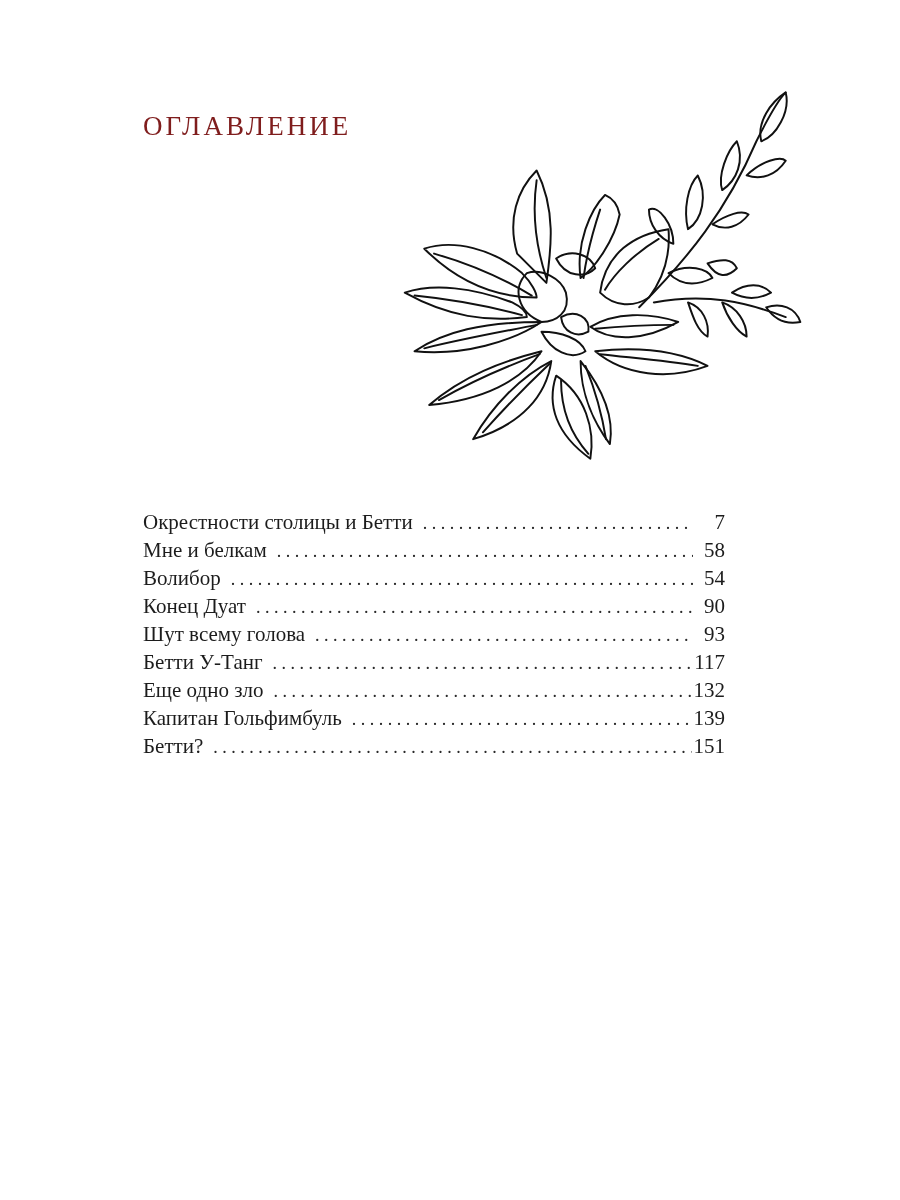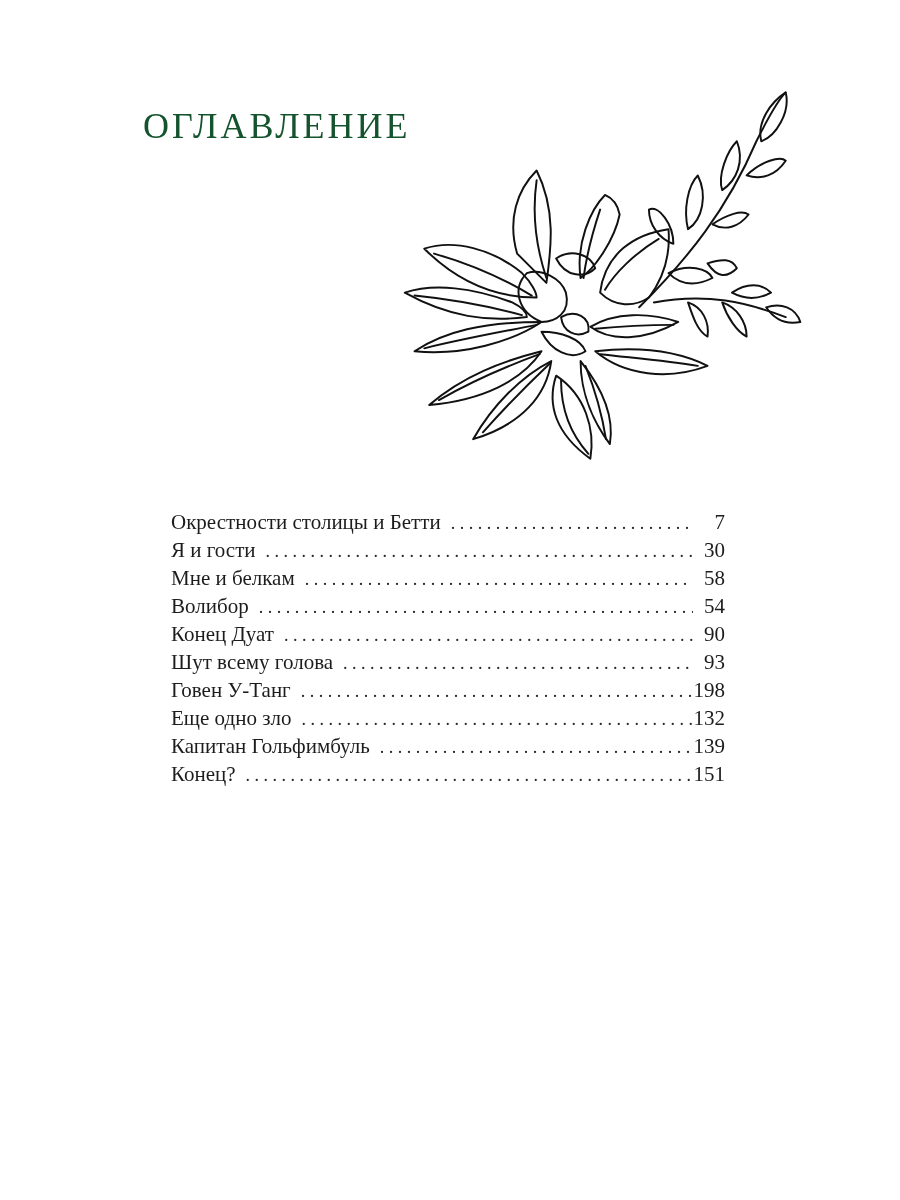--- a/index.html
+++ b/index.html
@@ -12,24 +12,24 @@
       height: 1200px;
       position: relative;
       overflow: hidden;
       color: #1a1a1a;
       font-family: "Liberation Serif", "DejaVu Serif", serif;
     }
     .page-title {
       position: absolute;
       left: 143px;
       top: 104px;
-      font-size: 36px;
+      font-size: 27px;
       letter-spacing: 3px;
       font-weight: normal;
-      color: #14532d;
+      color: #7f1d1d;
       margin: 0;
       line-height: 44px;
     }
     .flower {
       position: absolute;
       left: 395px;
       top: 82px;
       width: 420px;
       height: 392px;
     }
@@ -51,21 +51,20 @@
       align-items: baseline;
       height: 28px;
       font-size: 21px;
       line-height: 28px;
       color: #1c1c1c;
     }
     .toc-title {
       white-space: nowrap;
       flex: 0 0 auto;
       padding-right: 10px;
-      margin-left: 28px;
     }
     .toc-leader {
       flex: 1 1 auto;
       overflow: hidden;
       white-space: nowrap;
       letter-spacing: 5.2px;
       font-size: 18px;
       color: #2a2a2a;
     }
     .toc-leader::before {
@@ -136,57 +135,52 @@
   </svg>
 </div>
 
 <ul class="toc">
   <li class="toc-row">
     <span class="toc-title">Окрестности столицы и Бетти</span>
     <span class="toc-leader"></span>
     <span class="toc-page">7</span>
   </li>
   <li class="toc-row">
-    <span class="toc-title">Я и гости</span>
-    <span class="toc-leader"></span>
-    <span class="toc-page">30</span>
-  </li>
-  <li class="toc-row">
     <span class="toc-title">Мне и белкам</span>
     <span class="toc-leader"></span>
     <span class="toc-page">58</span>
   </li>
   <li class="toc-row">
     <span class="toc-title">Волибор</span>
     <span class="toc-leader"></span>
     <span class="toc-page">54</span>
   </li>
   <li class="toc-row">
     <span class="toc-title">Конец Дуат</span>
     <span class="toc-leader"></span>
     <span class="toc-page">90</span>
   </li>
   <li class="toc-row">
     <span class="toc-title">Шут всему голова</span>
     <span class="toc-leader"></span>
     <span class="toc-page">93</span>
   </li>
   <li class="toc-row">
-    <span class="toc-title">Говен У-Танг</span>
+    <span class="toc-title">Бетти У-Танг</span>
     <span class="toc-leader"></span>
-    <span class="toc-page">198</span>
+    <span class="toc-page">117</span>
   </li>
   <li class="toc-row">
     <span class="toc-title">Еще одно зло</span>
     <span class="toc-leader"></span>
     <span class="toc-page">132</span>
   </li>
   <li class="toc-row">
     <span class="toc-title">Капитан Гольфимбуль</span>
     <span class="toc-leader"></span>
     <span class="toc-page">139</span>
   </li>
   <li class="toc-row">
-    <span class="toc-title">Конец?</span>
+    <span class="toc-title">Бетти?</span>
     <span class="toc-leader"></span>
     <span class="toc-page">151</span>
   </li>
 </ul>
 
 </body></html>

